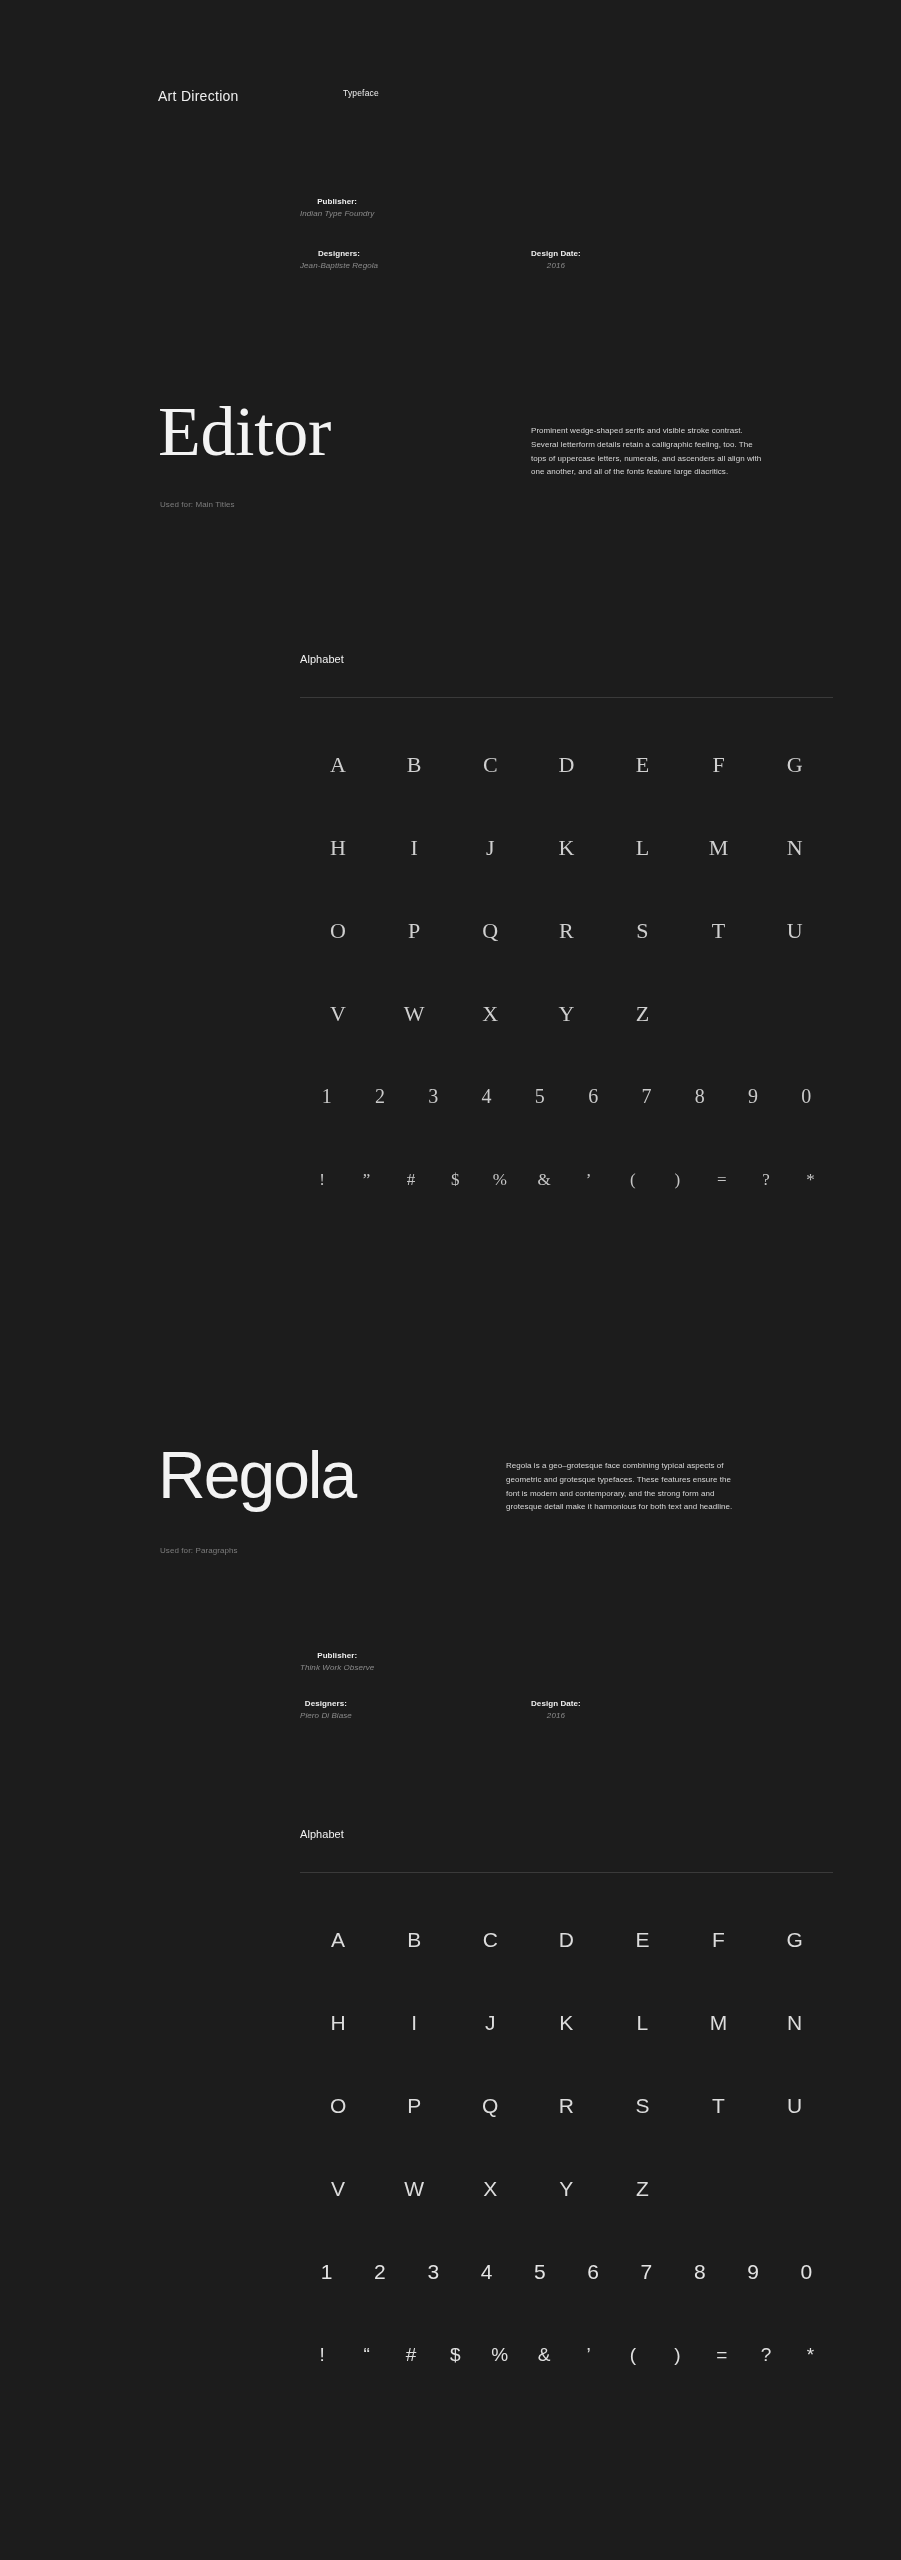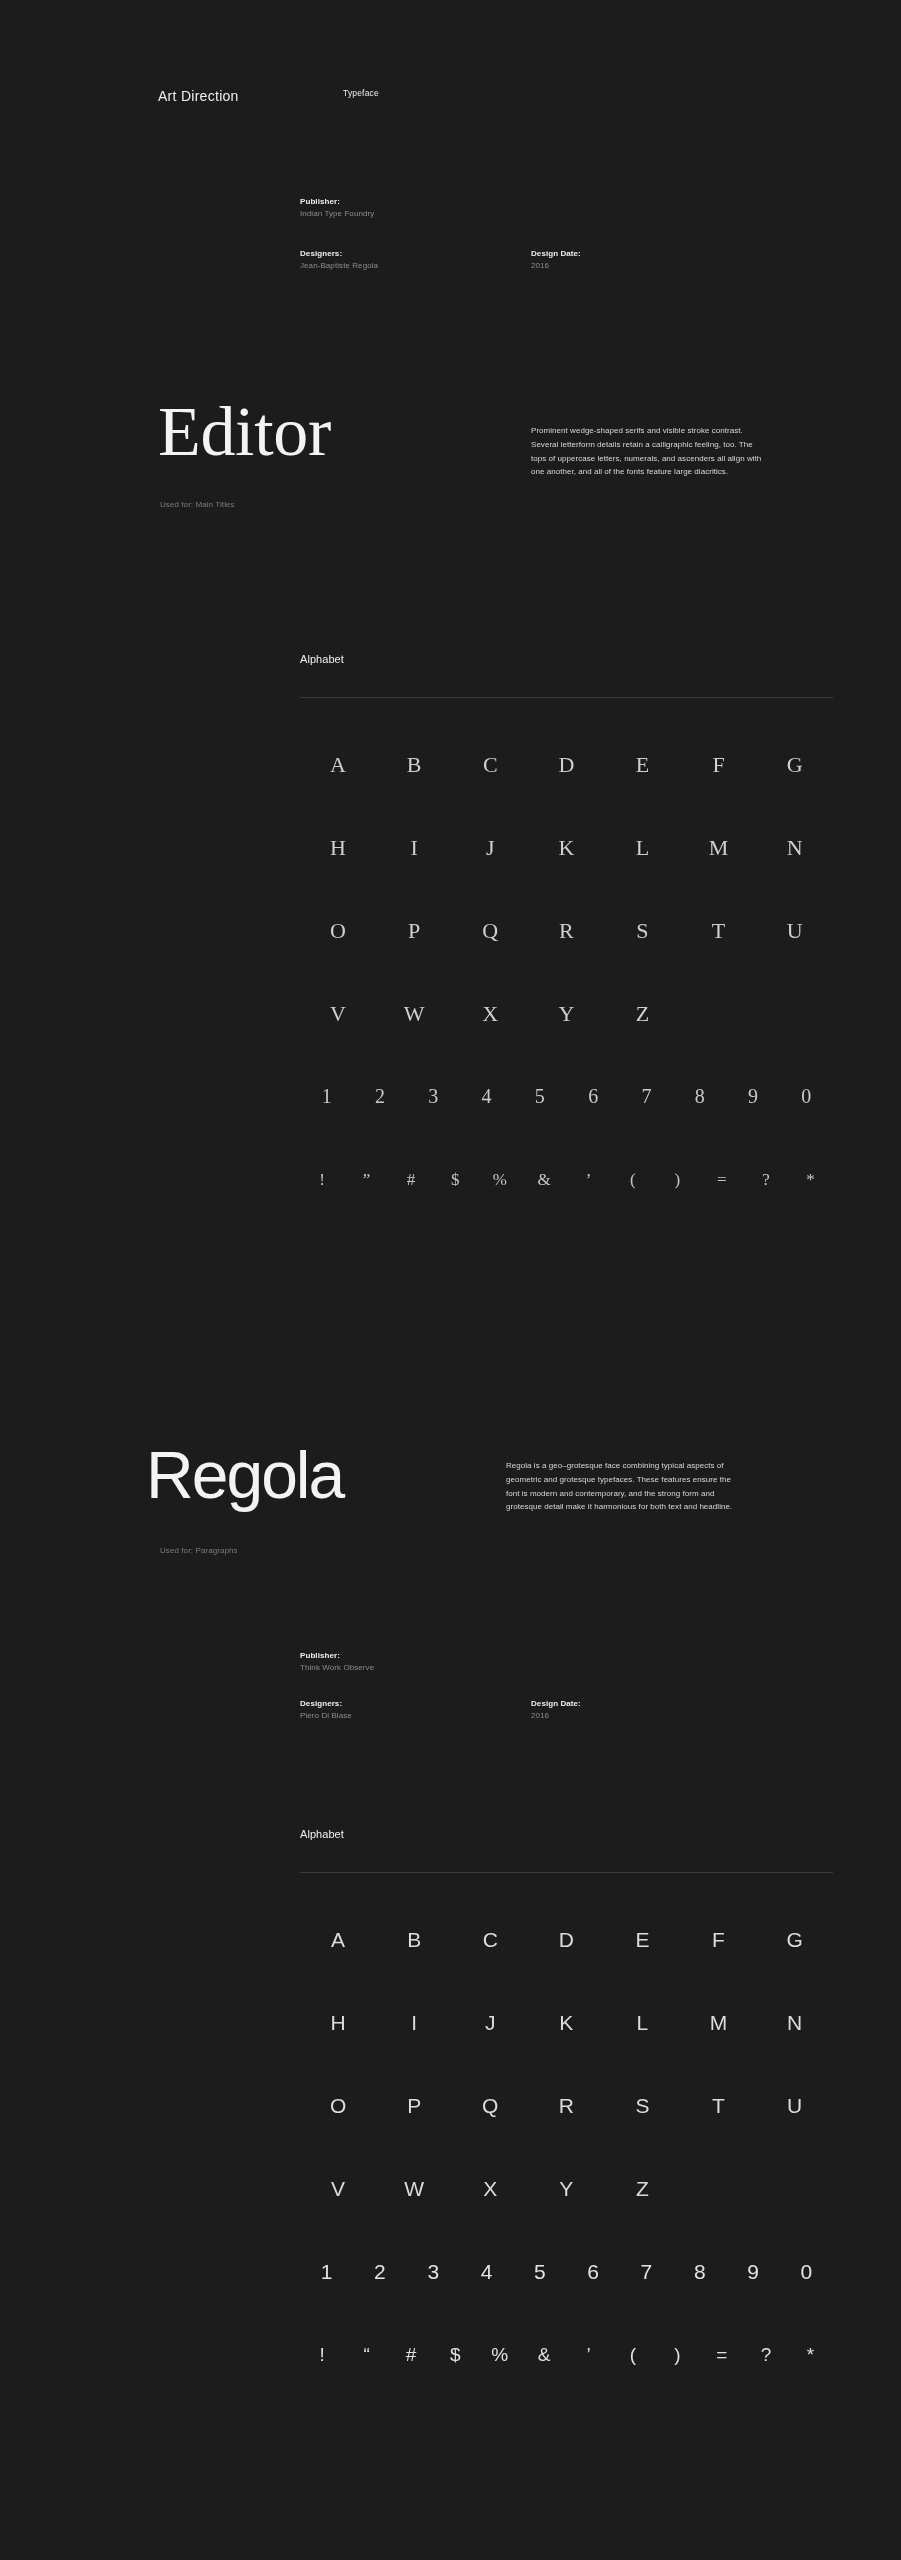--- a/index.html
+++ b/index.html
@@ -46,31 +46,33 @@
     letter-spacing: 0.02em;
     color: #efefef;
     margin-left: 43px;
   }
 
   
   .credit {
     position: absolute;
     font-size: 8px;
     line-height: 1.55;
+    text-align: center;
   }
   .credit .k {
     color: #efefef;
     font-weight: bold;
     font-size: 8px;
     letter-spacing: 0.01em;
   }
   .credit .v {
     color: #8c8c8c;
     font-size: 8px;
     letter-spacing: 0.01em;
+    font-style: italic;
   }
 
   
   .specimen-name-serif {
     position: absolute;
     font-family: "Liberation Serif", "DejaVu Serif", serif;
     font-size: 70px;
     line-height: 1;
     color: #f3f3f3;
     letter-spacing: -0.005em;
@@ -240,21 +242,21 @@
       <div class="glyph serif-glyph serif-sym" style="width:44.4px">&amp;</div>
       <div class="glyph serif-glyph serif-sym" style="width:44.4px">’</div>
       <div class="glyph serif-glyph serif-sym" style="width:44.4px">(</div>
       <div class="glyph serif-glyph serif-sym" style="width:44.4px">)</div>
       <div class="glyph serif-glyph serif-sym" style="width:44.4px">=</div>
       <div class="glyph serif-glyph serif-sym" style="width:44.4px">?</div>
       <div class="glyph serif-glyph serif-sym" style="width:44.4px">*</div>
     </div>
   </div>
 
-  <div class="specimen-name-sans" style="left:146px; top:1442px;">Regola</div>
+  <div class="specimen-name-sans" style="left:158px; top:1442px;">Regola</div>
   <div class="usedfor" style="left:160px; top:1546px;">Used for: Paragraphs</div>
   <div class="descr" style="left:506px; top:1459px;">Regola is a geo–grotesque face combining typical aspects of geometric and grotesque typefaces. These features ensure the font is modern and contemporary, and the strong form and grotesque detail make it harmonious for both text and headline.</div>
 
   <div class="credit" style="left:300px; top:1650px;">
     <div class="k">Publisher:</div>
     <div class="v">Think Work Observe</div>
   </div>
   <div class="credit" style="left:300px; top:1698px;">
     <div class="k">Designers:</div>
     <div class="v">Piero Di Biase</div>

